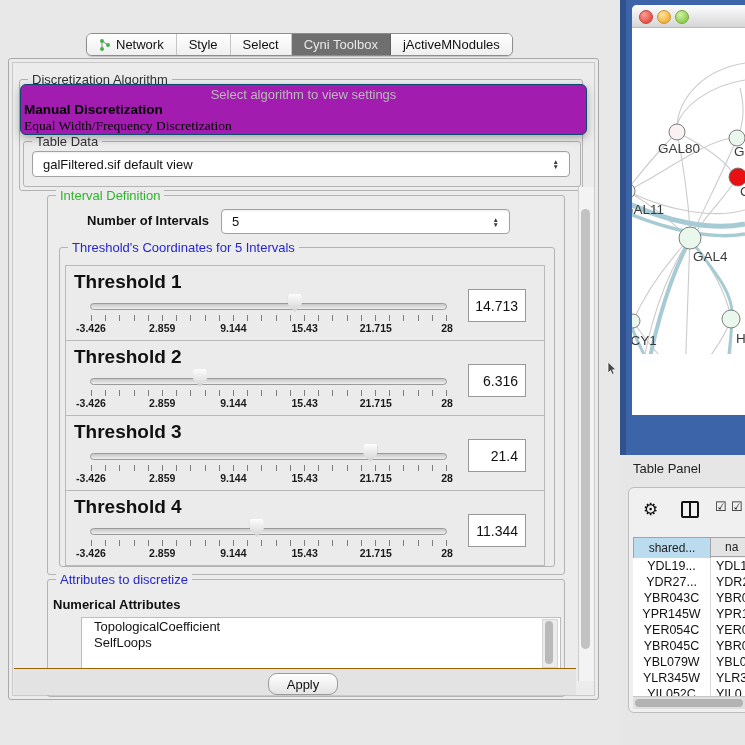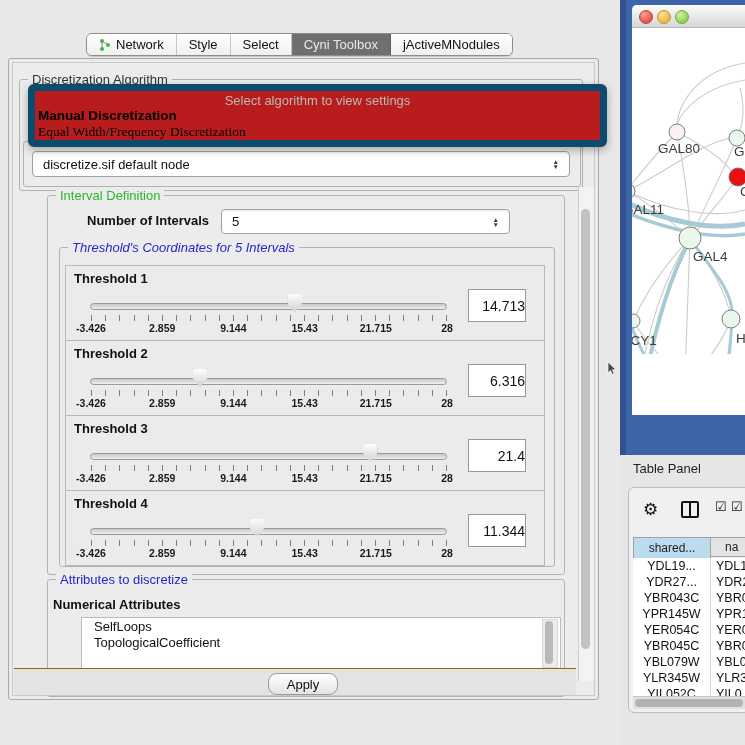--- a/index.html
+++ b/index.html
@@ -17,34 +17,34 @@
   .tab.selected{background:#6f6f6f;color:#e9e9e9;border-right-color:#5f5f5f;}
   #mainpanel{position:absolute;left:8px;top:58px;width:589px;height:640px;border:1px solid #a9a9a9;border-radius:3px;background:#ebebeb;}
   #scrollpane{position:absolute;left:12px;top:62px;width:581px;height:632px;border:1px solid #c9c9c9;background:#ececec;}
   .group{position:absolute;border:1px solid #b3b3b3;border-radius:3px;}
   .gtitle{position:absolute;top:-8px;left:8px;background:#ececec;padding:0 4px;font-size:13px;color:#333;white-space:nowrap;}
   .gtitle.green{color:#2db52d;}
   .gtitle.blue{color:#2525cf;}
   .combo{position:absolute;background:#fff;border:1px solid #a2a2a2;border-radius:4px;font-size:13px;color:#111;display:flex;align-items:center;padding:0 10px;box-sizing:border-box;box-shadow:inset 0 1px 2px rgba(0,0,0,.07);}
   .stepper{margin-left:auto;display:flex;flex-direction:column;align-items:center;line-height:5px;font-size:6.5px;color:#3a3a3a;}
   
-  #popup{position:absolute;left:28px;top:84px;width:565px;height:49px;background:#b91c1c;border:7px solid #0c4a6e;border-radius:6px;box-shadow:0 3px 8px rgba(0,0,0,.3);z-index:50;}
+  #popup{position:absolute;left:20px;top:84px;width:565px;height:49px;background:#a21caf;border:1px solid #0c4a6e;border-radius:6px;box-shadow:0 3px 8px rgba(0,0,0,.3);z-index:50;}
   #popup .hint{position:absolute;left:0;right:0;top:2px;text-align:center;font-size:13px;color:#b9b9b9;}
   #popup .opt1{position:absolute;left:3px;top:17px;font-size:13.5px;font-weight:bold;color:#000;}
   #popup .opt2{position:absolute;left:3px;top:33px;font-size:13.5px;color:#000;font-family:Liberation Serif, serif;}
   #focuscombo{position:absolute;left:30px;top:102px;width:556px;height:27px;background:#fff;border:3px solid #6cacdc;border-radius:7px;box-sizing:border-box;z-index:10;}
   
   .trow{position:absolute;left:64px;width:480px;height:76px;border:1px solid #b9b9b9;background:#ebebeb;box-sizing:border-box;}
-  .tlabel{position:absolute;left:8px;top:5px;font-weight:bold;font-size:13px;color:#111;}
+  .tlabel{position:absolute;left:8px;top:5px;font-weight:bold;font-size:19px;color:#111;}
   .track{position:absolute;left:24px;top:37px;width:355px;height:5px;border:1px solid #9a9a9a;border-radius:4px;background:linear-gradient(#c7c7c7,#efefef);}
   .handle{position:absolute;top:28px;width:14px;height:18px;background:linear-gradient(#fdfdfd,#d2d2d2);clip-path:polygon(10% 0,90% 0,100% 14%,100% 55%,50% 100%,0 55%,0 14%);filter:drop-shadow(0 0 1px #707070);}
   .ticks{position:absolute;left:25px;top:49px;width:356px;height:6px;background:repeating-linear-gradient(90deg,#7d7d7d 0 1px,transparent 1px 14.2px);}
   .tlabels{position:absolute;left:25px;top:56px;width:356px;height:12px;font-size:10.5px;font-weight:bold;color:#1a1a1a;}
   .tlabels span{position:absolute;transform:translateX(-50%);white-space:nowrap;}
-  .tvalue{position:absolute;left:402px;top:23px;width:58px;height:33px;background:#fff;border:1px solid #989898;font-size:14px;color:#111;display:flex;align-items:center;justify-content:flex-end;box-sizing:border-box;}
+  .tvalue{position:absolute;left:402px;top:23px;width:58px;height:33px;background:#fff;border:1px solid #989898;font-size:14px;color:#111;display:flex;align-items:center;justify-content:flex-end;padding-right:7px;box-sizing:border-box;}
   
   #attrlist{position:absolute;left:68px;top:616px;width:478px;height:51px;background:#fff;border:1px solid #bdbdbd;overflow:hidden;font-size:13px;color:#111;}
   #attrlist .li{padding:1px 0 1px 12px;height:13.5px;}
   #attrscroll{position:absolute;right:2px;top:1px;width:14px;height:47px;background:#ececec;border:1px solid #d5d5d5;}
   #attrscroll .thumb{position:absolute;left:2px;top:1px;width:8px;height:43px;background:#b9b9b9;border-radius:5px;}
   #applystrip{position:absolute;left:13px;top:667px;width:563px;height:26px;background:#e3e3e3;border-top:1px solid #a16207;}
   #applybtn{position:absolute;left:254px;top:4px;width:68px;height:20px;background:linear-gradient(#ffffff,#e4e4e4);border:1px solid #9a9a9a;border-radius:9px;font-size:13px;color:#111;display:flex;align-items:center;justify-content:center;}
   #vscroll{position:absolute;left:565px;top:124px;width:15px;height:494px;background:#f3f3f3;border-left:1px solid #cdcdcd;border-right:1px solid #cdcdcd;}
   #vscroll .thumb{position:absolute;left:2px;top:22px;width:9px;height:440px;background:#c2c2c2;border-radius:5px;}
   
@@ -108,42 +108,42 @@
   <div id="scrollpane">
 
     <div class="group" style="left:6px;top:16px;width:562px;height:110px;">
       <span class="gtitle">Discretization Algorithm</span>
     </div>
     <div id="focuscombo" style="left:18px;top:40px;"></div>
 
     <div class="group" style="left:10px;top:78px;width:556px;height:44px;">
       <span class="gtitle">Table Data</span>
       <div class="combo" style="left:8px;top:9px;width:538px;height:26px;">
-        <span>discretize.sif default node</span>
+        <span>galFiltered.sif default view</span>
         <span class="stepper">
           <span>▲</span>
             <span>▼</span>
         </span>
       </div>
     </div>
 
     <div class="group" style="left:34px;top:132px;width:516px;height:378px;">
       <span class="gtitle green">Interval Definition</span>
     </div>
     <span style="position:absolute;left:74px;top:150px;font-size:13px;font-weight:bold;color:#111;">Number of Intervals</span>
     <div class="combo" style="left:208px;top:146px;width:289px;height:25px;">
       <span>5</span>
       <span class="stepper">
         <span>▲</span>
           <span>▼</span>
       </span>
     </div>
 
     <div class="group" style="left:46px;top:184px;width:494px;height:318px;">
-      <span class="gtitle blue" style="background:#ececec;font-style:italic;">Threshold's Coordinates for 5 Intervals</span>
+      <span class="gtitle blue" style="background:#ececec;">Threshold's Coordinates for 5 Intervals</span>
     </div>
 
     <div class="trow" style="left:52px;top:202px;">
       <div class="tlabel">Threshold 1</div>
       <div class="track"></div>
       <div class="handle" style="left: 221.835px;"></div>
       <div class="ticks"></div>
       <div class="tlabels">
         <span style="left:0%">-3.426</span>
         <span style="left:20%">2.859</span>
@@ -201,22 +201,22 @@
         <span style="left:100%">28</span>
       </div>
       <div class="tvalue">11.344</div>
     </div>
 
     <div class="group" style="left:34px;top:516px;width:516px;height:116px;">
       <span class="gtitle blue">Attributes to discretize</span>
     </div>
     <span style="position:absolute;left:40px;top:534px;font-size:13px;font-weight:bold;color:#111;">Numerical Attributes</span>
     <div id="attrlist" style="top:554px;">
+      <div class="li">TopologicalCoefficient</div>
       <div class="li">SelfLoops</div>
-      <div class="li">TopologicalCoefficient</div>
       <div id="attrscroll">
           <div class="thumb"></div>
         </div>
     </div>
 
     <div id="applystrip" style="left:1px;top:605px;width:562px;">
       <div id="applybtn">Apply</div>
     </div>
 
     <div id="vscroll">

